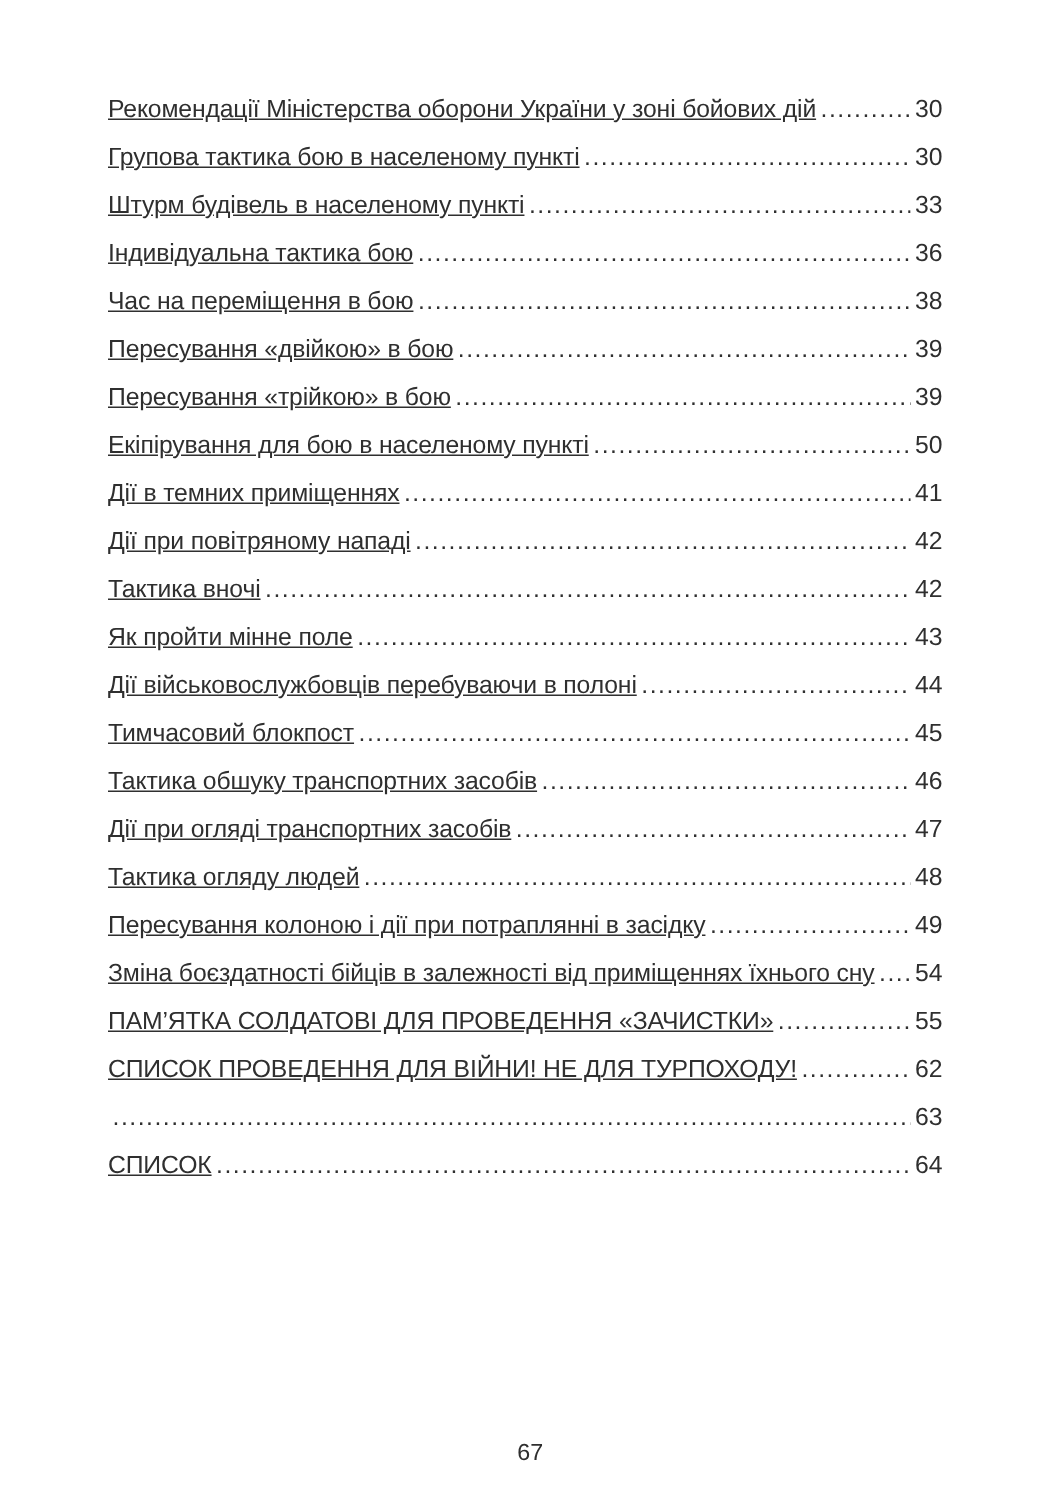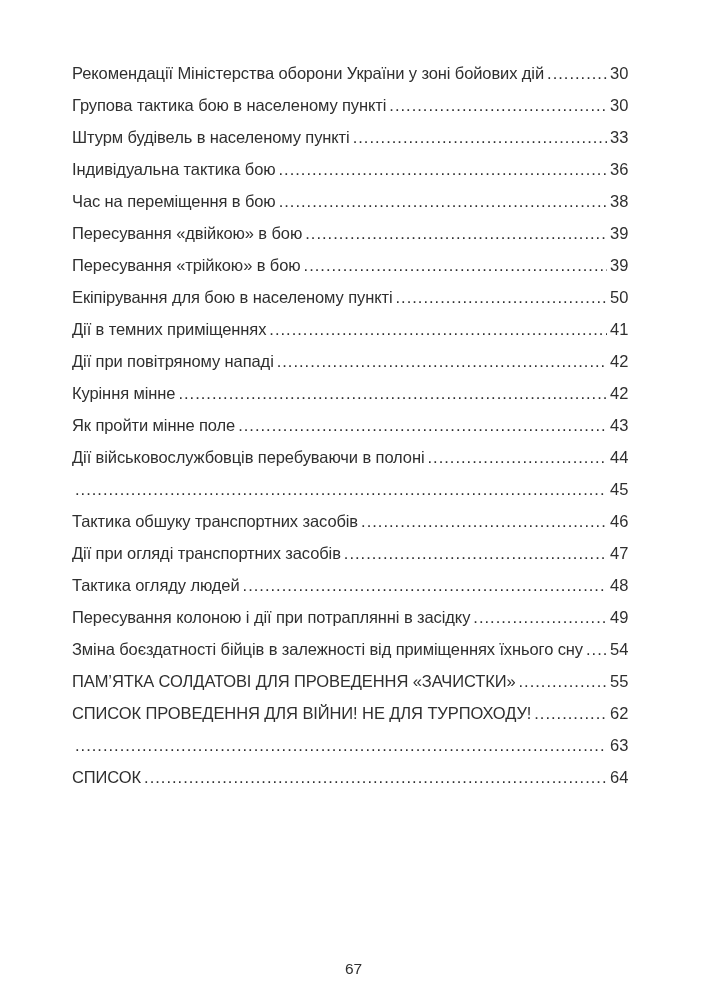--- a/index.html
+++ b/index.html
@@ -25,20 +25,21 @@
   .toc-row {
     display: flex;
     align-items: baseline;
     height: 32px;
     font-size: 16.5px;
     white-space: nowrap;
   }
   .toc-title {
     flex: 0 0 auto;
     letter-spacing: -0.1px;
+    text-decoration: underline;
   }
   .leader {
     flex: 1 1 auto;
     overflow: hidden;
     white-space: nowrap;
     margin-left: 3px;
     min-width: 8px;
     color: #2f2f2f;
   }
   .leader::after {
@@ -122,38 +123,39 @@
       <span class="page-num">41</span>
     </div>
 
     <div class="toc-row">
       <span class="toc-title">Дії при повітряному нападі</span>
       <span class="leader"></span>
       <span class="page-num">42</span>
     </div>
 
     <div class="toc-row">
-      <span class="toc-title">Куріння мінне</span>
+      <span class="toc-title">Тактика вночі</span>
       <span class="leader"></span>
       <span class="page-num">42</span>
     </div>
 
     <div class="toc-row">
       <span class="toc-title">Як пройти мінне поле</span>
       <span class="leader"></span>
       <span class="page-num">43</span>
     </div>
 
     <div class="toc-row">
       <span class="toc-title">Дії військовослужбовців перебуваючи в полоні</span>
       <span class="leader"></span>
       <span class="page-num">44</span>
     </div>
 
     <div class="toc-row">
+      <span class="toc-title">Тимчасовий блокпост</span>
       <span class="leader"></span>
       <span class="page-num">45</span>
     </div>
 
     <div class="toc-row">
       <span class="toc-title">Тактика обшуку транспортних засобів</span>
       <span class="leader"></span>
       <span class="page-num">46</span>
     </div>
 

